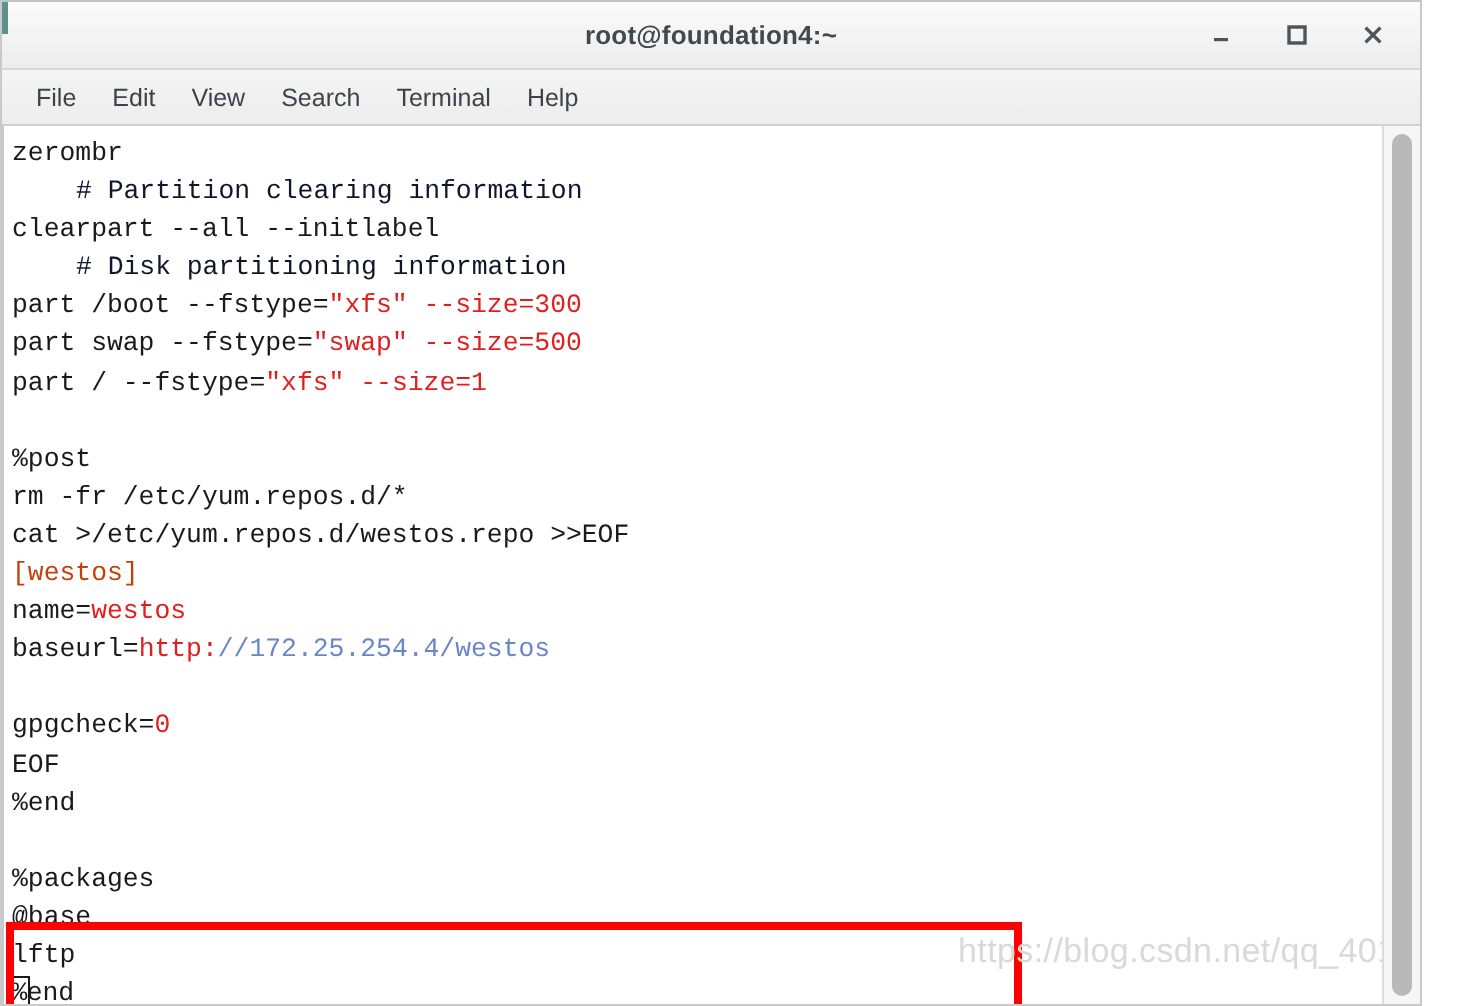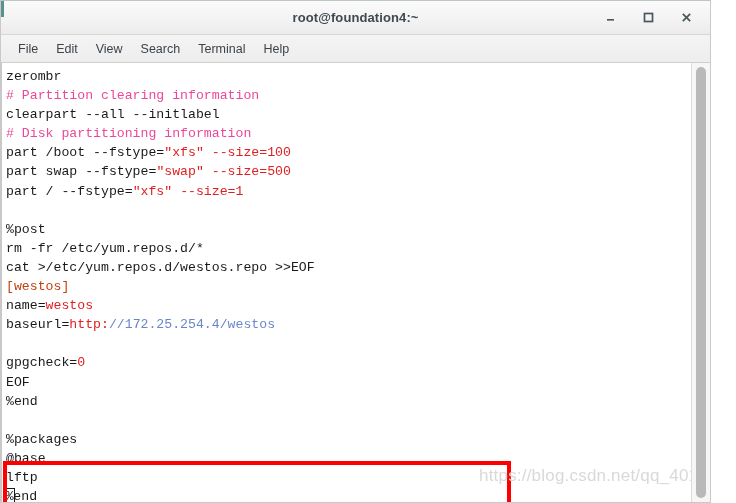--- a/index.html
+++ b/index.html
@@ -112,21 +112,21 @@
     line-height: 19.1px;
     color: #1a1a1a;
     overflow: hidden;
     border-left: 1px solid #c8c8c8;
   }
   .line {
     white-space: pre;
     height: 19.1px;
     padding-left: 2px;
   }
-  .c-cmt  { color: #ec4899; }
+  .c-cmt  { color: #0f172a; margin-left: 32px; }
   .c-str  { color: #e02020; }
   .c-num  { color: #e02020; }
   .c-sect { color: #c2410c; }
   .c-url  { color: #6a86c9; }
   .c-plain{ color: #1a1a1a; }
 
   .cursor {
     display: inline-block;
     border: 1.3px solid #1a1a1a;
     margin: 0 -1.3px;
@@ -239,21 +239,21 @@
   </div>
 
   <div id="term-wrap">
 
     <div id="term">
 
     <div class="line"><span class="c-plain">zerombr</span></div>
         <div class="line"><span class="c-cmt"># Partition clearing information</span></div>
         <div class="line"><span class="c-plain">clearpart --all --initlabel</span></div>
         <div class="line"><span class="c-cmt"># Disk partitioning information</span></div>
-        <div class="line"><span class="c-plain">part /boot --fstype=</span><span class="c-str">"xfs"</span><span class="c-plain"> </span><span class="c-num">--size=100</span></div>
+        <div class="line"><span class="c-plain">part /boot --fstype=</span><span class="c-str">"xfs"</span><span class="c-plain"> </span><span class="c-num">--size=300</span></div>
         <div class="line"><span class="c-plain">part swap --fstype=</span><span class="c-str">"swap"</span><span class="c-plain"> </span><span class="c-num">--size=500</span></div>
         <div class="line"><span class="c-plain">part / --fstype=</span><span class="c-str">"xfs"</span><span class="c-plain"> </span><span class="c-num">--size=1</span></div>
         <div class="line">&nbsp;</div>
         <div class="line"><span class="c-plain">%post</span></div>
         <div class="line"><span class="c-plain">rm -fr /etc/yum.repos.d/*</span></div>
         <div class="line"><span class="c-plain">cat &gt;/etc/yum.repos.d/westos.repo &gt;&gt;EOF</span></div>
         <div class="line"><span class="c-sect">[westos]</span></div>
         <div class="line"><span class="c-plain">name=</span><span class="c-str">westos</span></div>
         <div class="line"><span class="c-plain">baseurl=</span><span class="c-str">http:</span><span class="c-url">//172.25.254.4/westos</span></div>
         <div class="line">&nbsp;</div>

